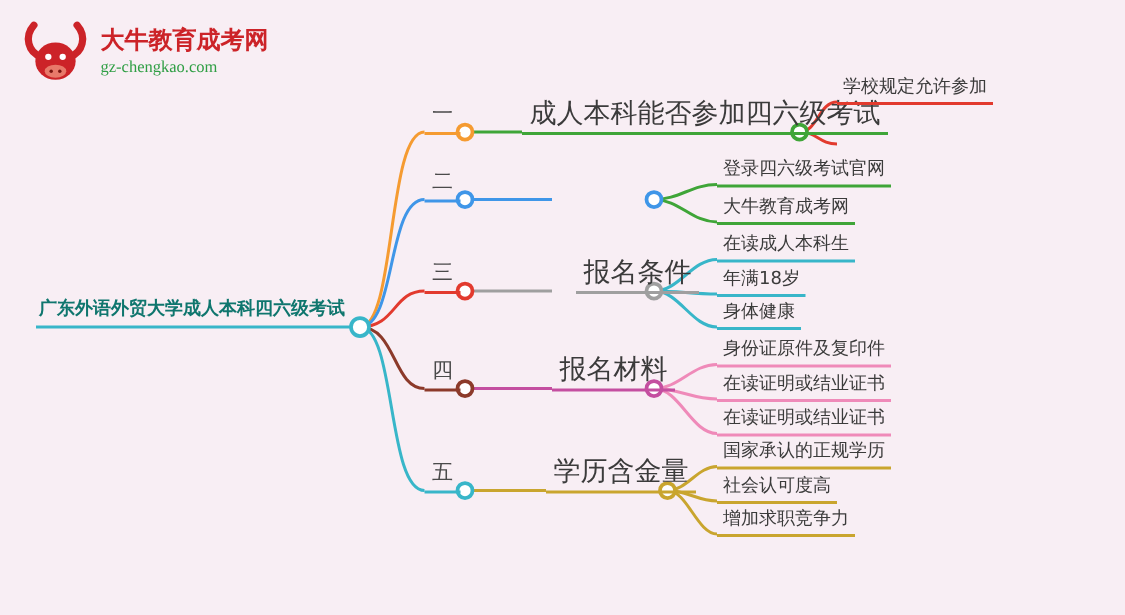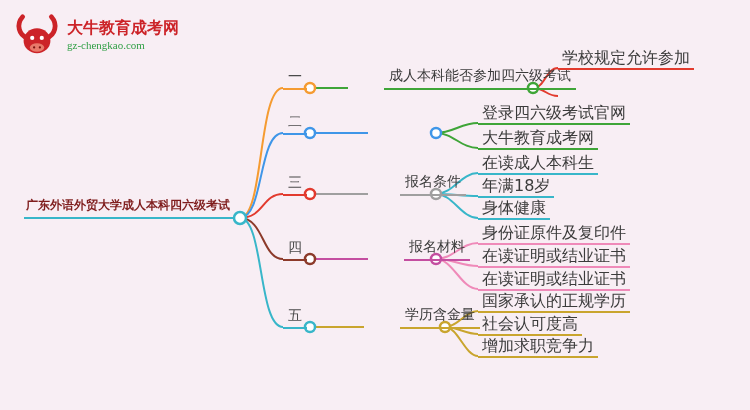--- a/index.html
+++ b/index.html
@@ -1,25 +1,25 @@
 <!DOCTYPE html>
 <html><head>
 <meta charset="utf-8">
 <style>
   html,body{margin:0;padding:0;background:#fff;}
   #canvas{position:relative;width:750px;height:410px;background:#f8eef4;
           font-family:"DejaVu Sans","Liberation Sans",sans-serif;overflow:hidden;}
   #wires{position:absolute;left:0;top:0;width:750px;height:410px;}
 
   .node{position:absolute;white-space:nowrap;color:#3b3b3b;}
-  .root{left:24px;top:197px;font-size:12px;font-weight:bold;color:#7f1d1d;
+  .root{left:24px;top:197px;font-size:12px;font-weight:bold;color:#0f766e;
         line-height:16px;padding:0 4px 4px 2px;border-bottom:2px solid #38b6c9;text-align:center;}
   .num{font-size:14px;color:#4a4a4a;line-height:18px;padding:0 5px 3px;border-bottom:2px solid;}
-  .topic{font-size:14px;line-height:17px;padding:0 5px 4px;border-bottom:2px solid;margin-left:36px;}
-  .child{font-size:16px;line-height:15px;padding:0 4px 3px;border-bottom:2px solid;}
+  .topic{font-size:18px;line-height:17px;padding:0 5px 4px;border-bottom:2px solid;}
+  .child{font-size:12px;line-height:15px;padding:0 4px 3px;border-bottom:2px solid;}
 
   .u-orange{border-color:#f59b31}.u-green{border-color:#3fa538}
   .u-blue{border-color:#3f96e8}.u-red{border-color:#e23a2e}
   .u-maroon{border-color:#8c3a2a}.u-cyan{border-color:#38b6c9}
   .u-gray{border-color:#9f9f9f}.u-magenta{border-color:#c44ea0}
   .u-pink{border-color:#ef8ab9}.u-yellow{border-color:#c9a52e}
 
   #logo{position:absolute;left:14px;top:12px;display:flex;align-items:center;gap:7px;}
   .logo-text{display:flex;flex-direction:column;font-family:Liberation Serif, serif;}
   .logo-title{font-size:16px;font-weight:bold;color:#cc2328;line-height:20px;}
@@ -104,21 +104,21 @@
 
   <div class="node num u-orange" style="left:283px;top:67px">一</div>
   <div class="node topic u-green" style="left:348px;top:67px">成人本科能否参加四六级考试</div>
   <div class="node child u-red" style="left:558px;top:50px">学校规定允许参加</div>
 
   <div class="node num u-blue" style="left:283px;top:112px">二</div>
   <div class="node child u-green" style="left:478px;top:105px">登录四六级考试官网</div>
   <div class="node child u-green" style="left:478px;top:130px">大牛教育成考网</div>
 
   <div class="node num u-red" style="left:283px;top:173px">三</div>
-  <div class="node topic u-gray" style="left:364px;top:173px">报名条件</div>
+  <div class="node topic u-gray" style="left:384px;top:173px">报名条件</div>
   <div class="node child u-cyan" style="left:478px;top:155px">在读成人本科生</div>
   <div class="node child u-cyan" style="left:478px;top:178px">年满18岁</div>
   <div class="node child u-cyan" style="left:478px;top:200px">身体健康</div>
 
   <div class="node num u-maroon" style="left:283px;top:238px">四</div>
   <div class="node topic u-magenta" style="left:368px;top:238px">报名材料</div>
   <div class="node child u-pink" style="left:478px;top:225px">身份证原件及复印件</div>
   <div class="node child u-pink" style="left:478px;top:248px">在读证明或结业证书</div>
   <div class="node child u-pink" style="left:478px;top:271px">在读证明或结业证书</div>
 

